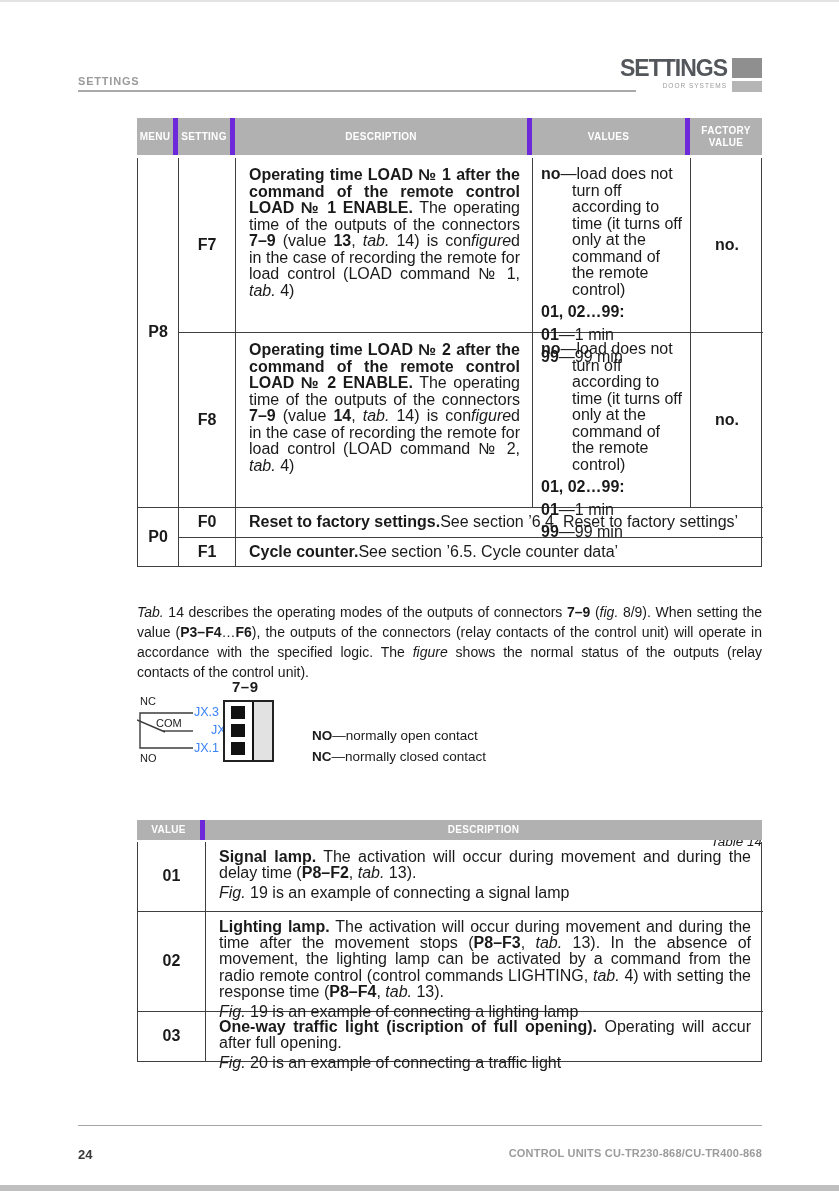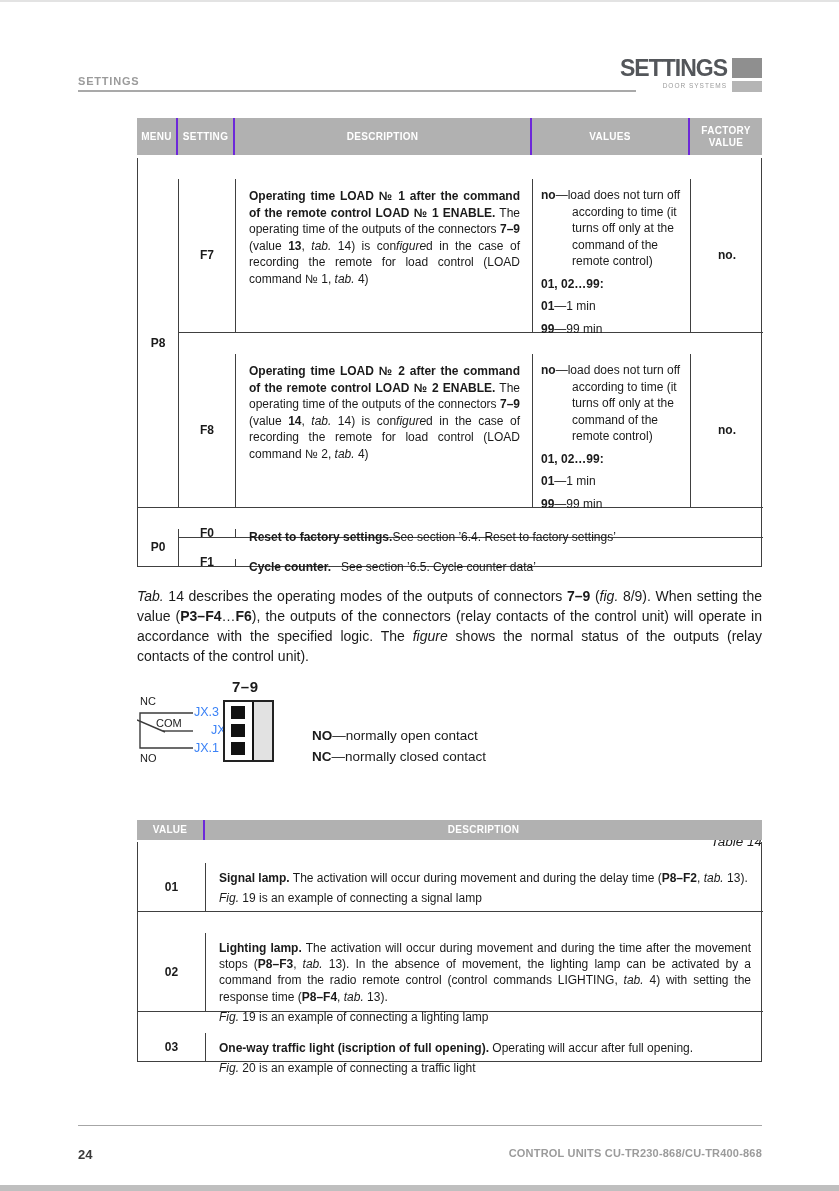--- a/index.html
+++ b/index.html
@@ -32,43 +32,43 @@
   .logo-bars{display:flex;flex-direction:column;margin-left:5px;margin-top:2px;}
   .bar-top{width:30px;height:20px;background:#8f8f8f;}
   .bar-bottom{width:30px;height:11px;background:#b5b5b5;margin-top:3px;}
 
   
   .t13{left:137px;top:118px;width:625px;}
   .t13-head,.t14-head{display:grid;}
   .t13-head{grid-template-columns:41px 57px 297px 158px 72px;height:37px;margin-bottom:3px;}
   .hc{background:var(--hdr);color:#fff;font-size:10px;font-weight:bold;letter-spacing:.3px;
       display:flex;align-items:center;justify-content:center;text-align:center;line-height:12px;
-      border-right:2px solid #6d28d9;padding:0 4px;}
+      border-right:5px solid #6d28d9;padding:0 4px;}
   .hc:last-child{border-right:none;}
   .t13-body{display:grid;grid-template-columns:41px 57px 297px 158px 72px;
       grid-template-rows:175px 175px 30px 28px;
       border:1px solid var(--bc);border-top:none;}
-  .cell{font-size:12px;line-height:16.5px;margin-top:21px;}
+  .cell{font-size:16px;line-height:16.5px;}
   .bd-r{border-right:1px solid var(--bc);}
   .bd-b{border-bottom:1px solid var(--bc);}
   .cen{display:flex;align-items:center;justify-content:center;font-weight:bold;}
   .c-p8{grid-area:1/1/3/2;}
   .c-f7s{grid-area:1/2/2/3;} .c-f7d{grid-area:1/3/2/4;} .c-f7v{grid-area:1/4/2/5;} .c-f7f{grid-area:1/5/2/6;}
   .c-f8s{grid-area:2/2/3/3;} .c-f8d{grid-area:2/3/3/4;} .c-f8v{grid-area:2/4/3/5;} .c-f8f{grid-area:2/5/3/6;}
   .c-p0{grid-area:3/1/5/2;}
   .c-f0s{grid-area:3/2/4/3;} .c-f0d{grid-area:3/3/4/6;}
-  .c-f1s{grid-area:4/2/5/3;} .c-f1d{grid-area:4/3/5/6;gap:10px;}
+  .c-f1s{grid-area:4/2/5/3;} .c-f1d{grid-area:4/3/5/6;}
   .desc{padding:9px 12px 0 13px;text-align:justify;}
-  .desc-line{display:flex;align-items:flex-start;padding-left:13px;}
+  .desc-line{display:flex;align-items:center;padding-left:13px;}
   .vals{padding:8px 8px 0 8px;}
   .vals p{margin:0 0 6px;}
   .hang{padding-left:31px;text-indent:-31px;}
 
   
-  .intro{left:137px;top:586px;width:625px;font-size:14px;line-height:20px;text-align:justify;}
+  .intro{left:137px;top:602px;width:625px;font-size:14px;line-height:20px;text-align:justify;}
 
   
   .diagram{left:137px;top:676px;width:500px;height:100px;}
   .dg-title{left:95px;top:2px;font-size:15px;font-weight:bold;letter-spacing:.5px;}
   .dg-label{font-size:11px;color:#222;}
   .jx{font-size:12.5px;color:#3b82f6;}
   .block{left:86px;top:24px;width:51px;height:62px;border:2px solid #222;background:#fff;}
   .block-right{position:absolute;left:27px;top:0;right:0;bottom:0;background:#e2e2e2;border-left:2px solid #111;}
   .pin{position:absolute;left:6px;width:14px;height:13px;background:#111;}
   .legend{left:175px;top:50px;font-size:13.5px;line-height:20.5px;}

